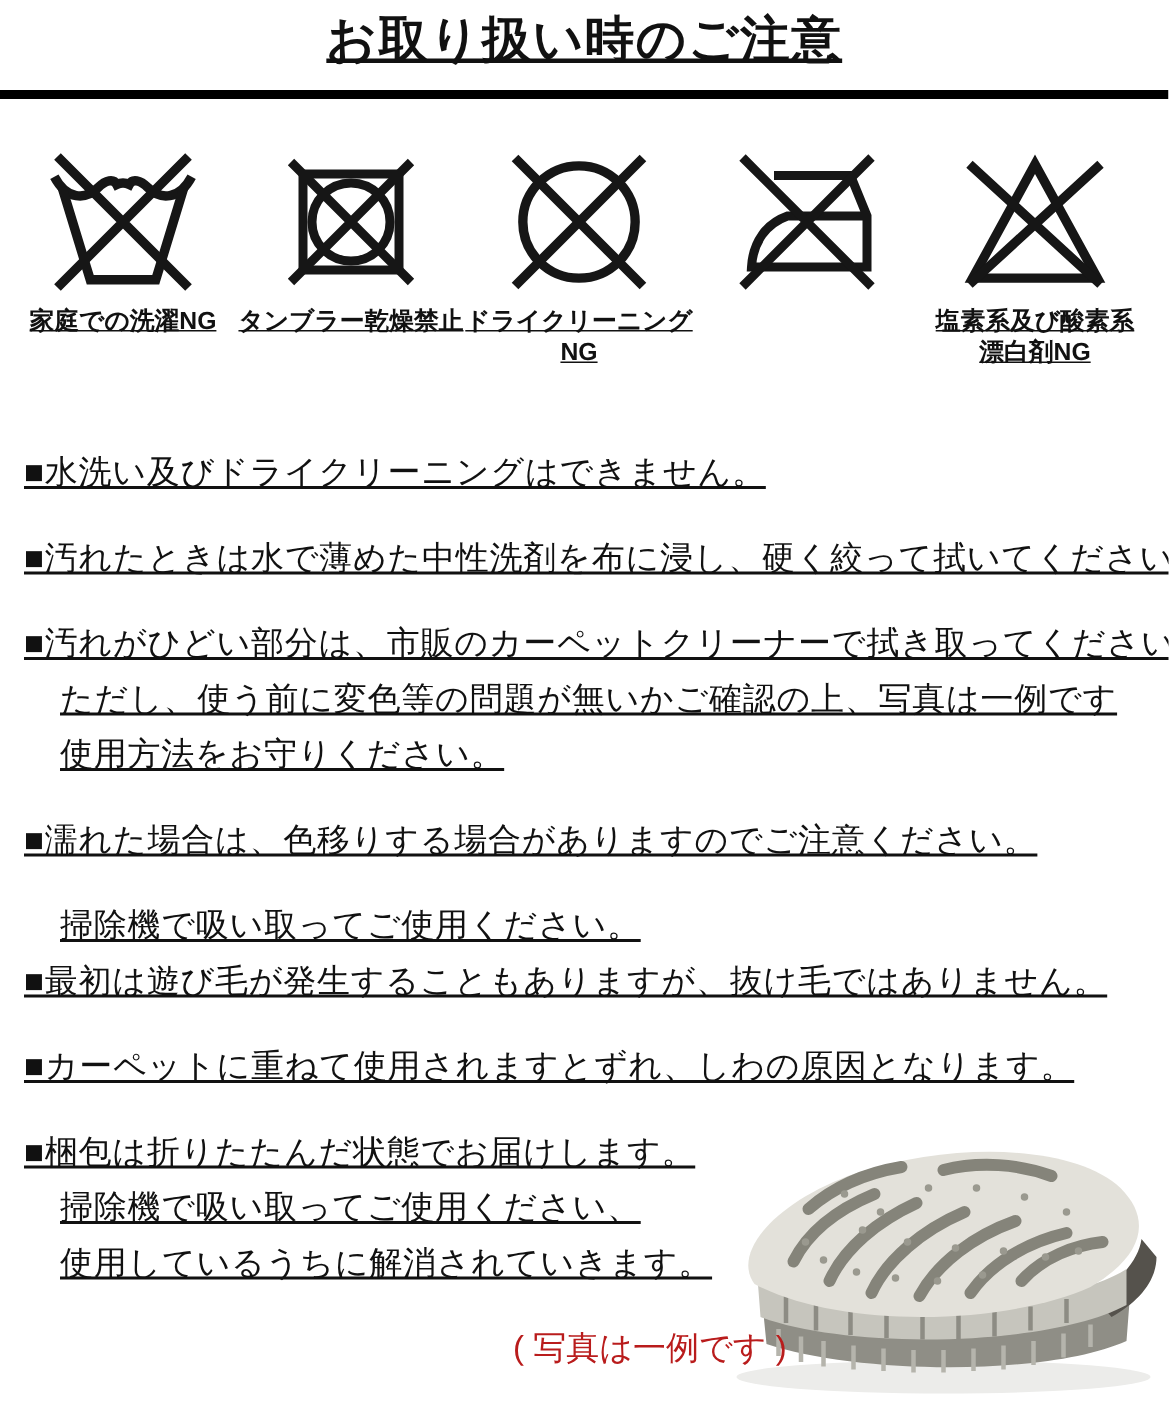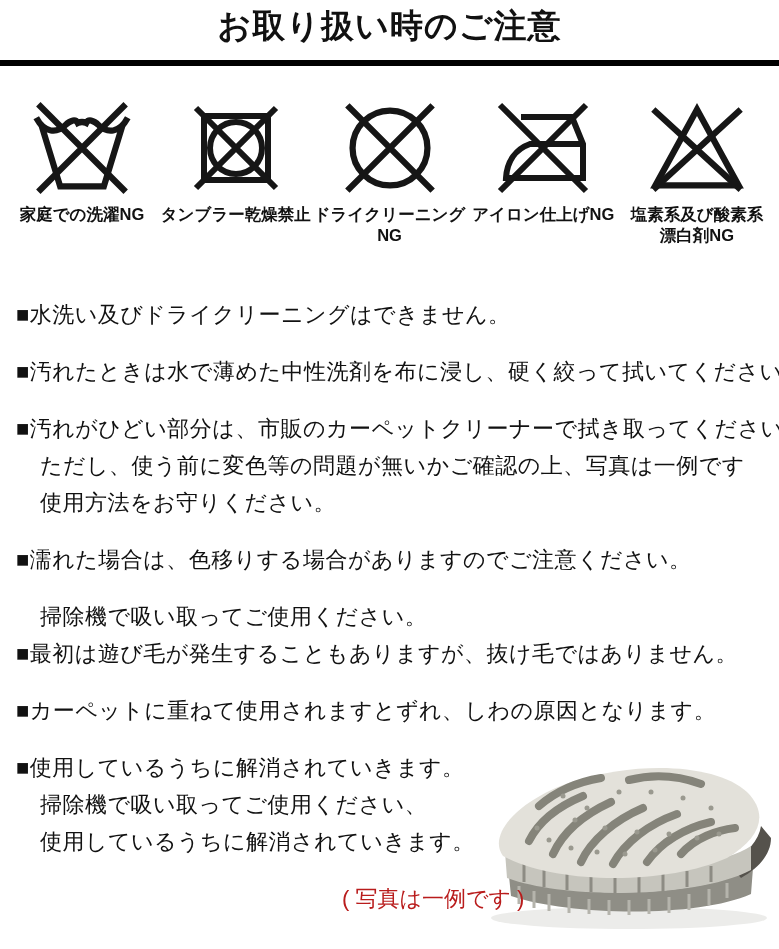--- a/index.html
+++ b/index.html
@@ -3,21 +3,21 @@
 <meta charset="utf-8">
 <style>
   * { margin: 0; padding: 0; box-sizing: border-box; }
   html, body { background: #ffffff; }
   body {
     width: 779px; height: 949px;
     font-family: "Liberation Sans", sans-serif;
     color: #111111;
     overflow: hidden;
   }
-  .page { position: relative; width: 779px; height: 949px; background: #ffffff; }
+  .page { position: relative; width: 779px; height: 949px; background: #ffffff; text-decoration: underline; }
 
   
   .title {
     padding-top: 4px;
     text-align: center;
     font-size: 33px;
     font-weight: bold;
     letter-spacing: 1px;
     color: #111111;
   }
@@ -25,21 +25,21 @@
     margin-top: 11px;
     width: 100%; height: 6px;
     background: #000000;
   }
 
   
   .symbols-row {
     margin-top: 30px;
     padding: 0 6px;
     display: flex;
-    justify-content: space-between;
+    justify-content: flex-start;
     align-items: flex-start;
   }
   .symbol-col {
     display: flex;
     flex-direction: column;
     align-items: center;
     width: 152px;
   }
   .symbol-col svg { display: block; }
   .symbol-icon { stroke: #161616; stroke-width: 6; fill: none; }
@@ -119,21 +119,20 @@
         <path d="M9,9 L91,91 M91,9 L9,91"></path>
       </svg>
       <div class="symbol-label">ドライクリーニングNG</div>
     </div>
 
     <div class="symbol-col">
       <svg class="symbol-icon" width="100" height="104" viewBox="0 0 100 100">
         <path d="M28,19 L79,19 L90,46 L90,80 L13,80 C14,63 23,51 37,46 L90,46"></path>
         <path d="M7,7 L93,93 M93,7 L7,93"></path>
       </svg>
-      <div class="symbol-label">アイロン仕上げNG</div>
     </div>
 
     <div class="symbol-col">
       <svg class="symbol-icon" width="104" height="104" viewBox="0 0 100 100">
         <path d="M50,13 L10,86 L90,86 Z"></path>
         <path d="M8,13 L92,90 M92,13 L8,90"></path>
       </svg>
       <div class="symbol-label">塩素系及び酸素系
 漂白剤NG</div>
     </div>
@@ -163,21 +162,21 @@
     <div class="note">
       <div class="note-line cont">掃除機で吸い取ってご使用ください。</div>
       <div class="note-line">■最初は遊び毛が発生することもありますが、抜け毛ではありません。</div>
     </div>
 
     <div class="note">
       <div class="note-line">■カーペットに重ねて使用されますとずれ、しわの原因となります。</div>
     </div>
 
     <div class="note">
-      <div class="note-line">■使用しているうちに解消されていきます。</div>
+      <div class="note-line">■梱包は折りたたんだ状態でお届けします。</div>
       <div class="note-line cont">掃除機で吸い取ってご使用ください、</div>
       <div class="note-line cont">使用しているうちに解消されていきます。</div>
     </div>
 
   </div>
 
   <svg class="photo" viewBox="0 0 300 200">
 
     <ellipse cx="150" cy="182" rx="138" ry="11" fill="#ececea"></ellipse>
 

